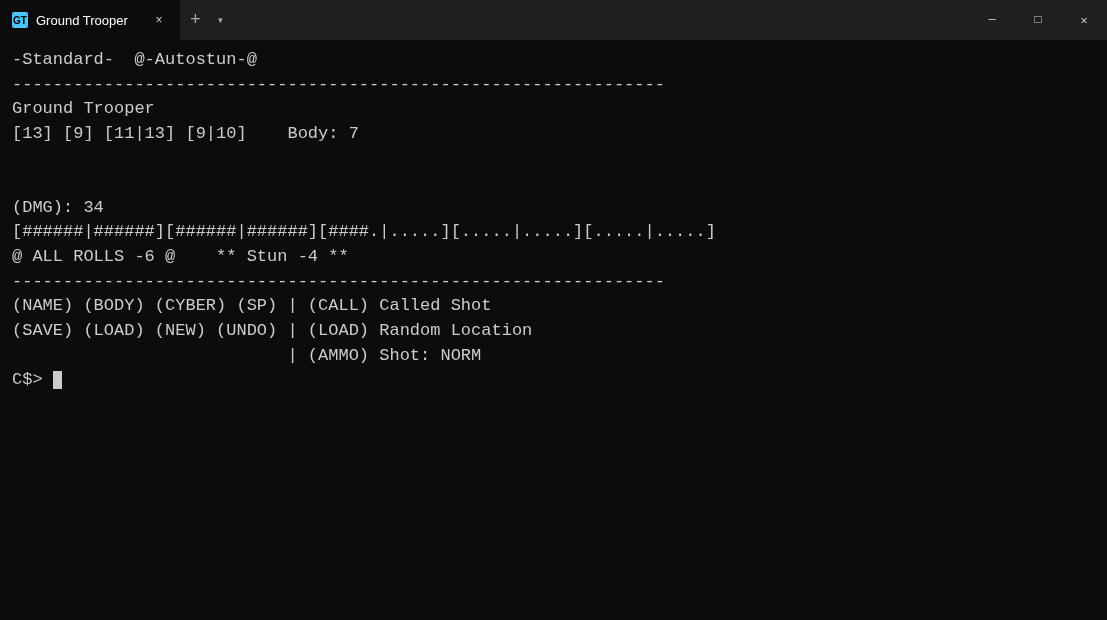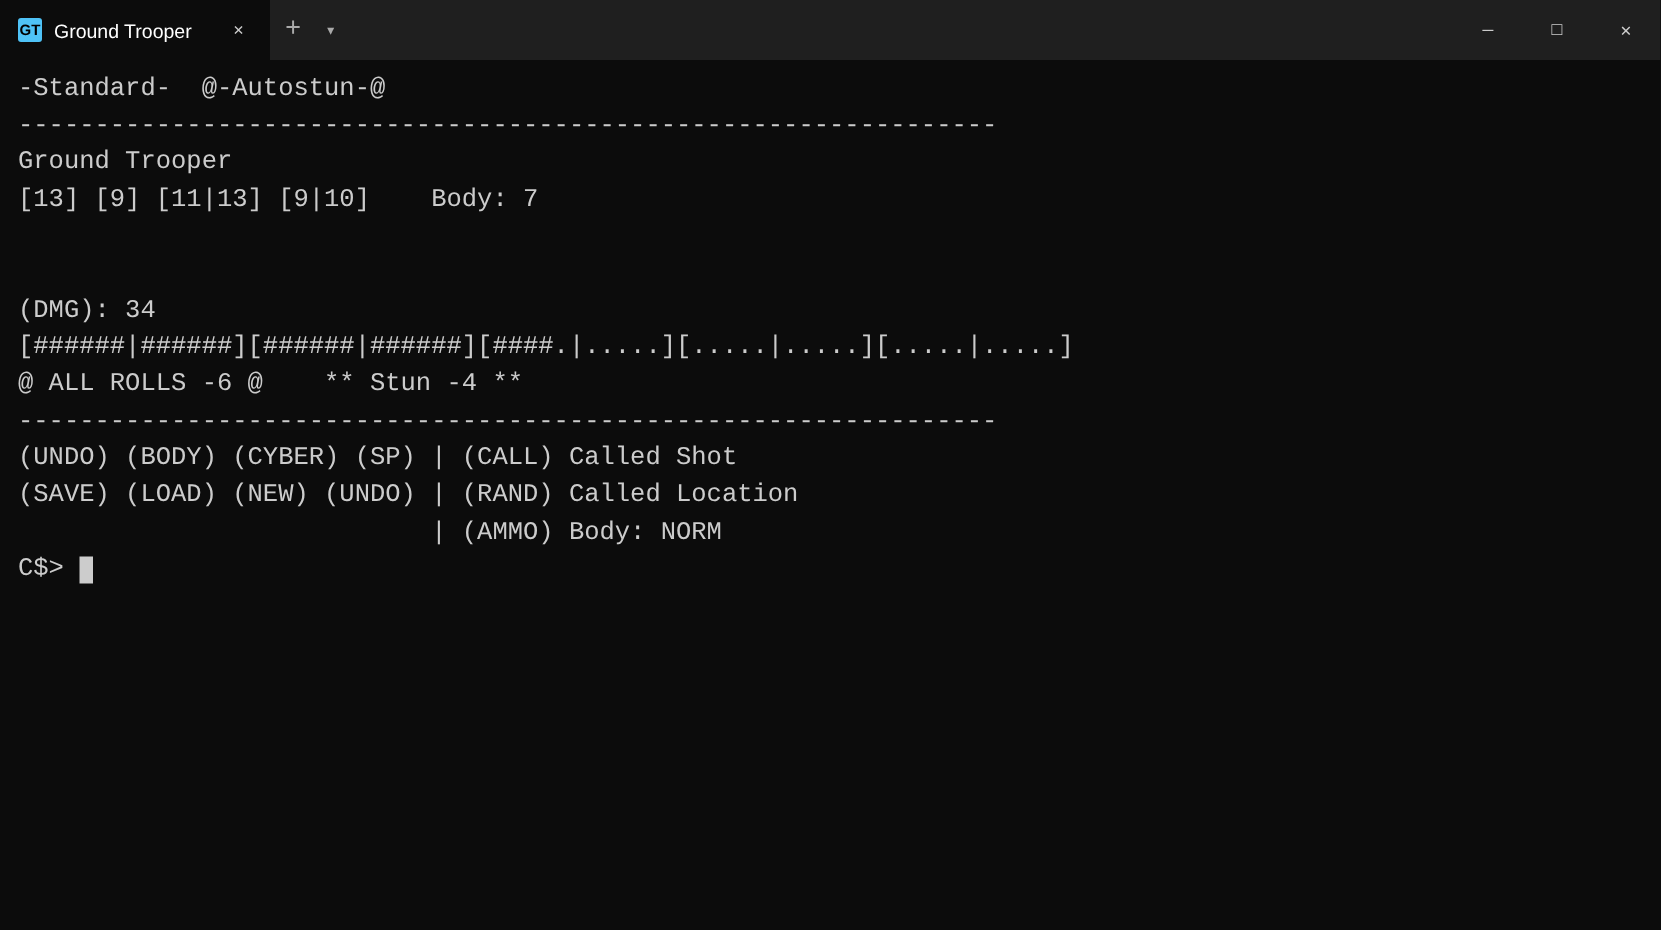--- a/index.html
+++ b/index.html
@@ -176,18 +176,18 @@
   <div class="terminal-body"><span>-Standard-  @-Autostun-@</span>
 <span>----------------------------------------------------------------</span>
 <span>Ground Trooper</span>
 <span>[13] [9] [11|13] [9|10]    Body: 7</span>
 <span></span>
 <span></span>
 <span>(DMG): 34</span>
 <span>[######|######][######|######][####.|.....][.....|.....][.....|.....]</span>
 <span>@ ALL ROLLS -6 @    ** Stun -4 **</span>
 <span>----------------------------------------------------------------</span>
-<span>(UNDO) (BODY) (CYBER) (SP) | (CALL) Called Shot</span>
-<span>(SAVE) (LOAD) (NEW) (UNDO) | (RAND) Called Location</span>
-<span>                           | (AMMO) Body: NORM</span>
+<span>(NAME) (BODY) (CYBER) (SP) | (CALL) Called Shot</span>
+<span>(SAVE) (LOAD) (NEW) (UNDO) | (LOAD) Random Location</span>
+<span>                           | (AMMO) Shot: NORM</span>
 <span><span>C$&gt; </span><span class="cursor"></span></span></div>
 
 </div>
 
 </body></html>

